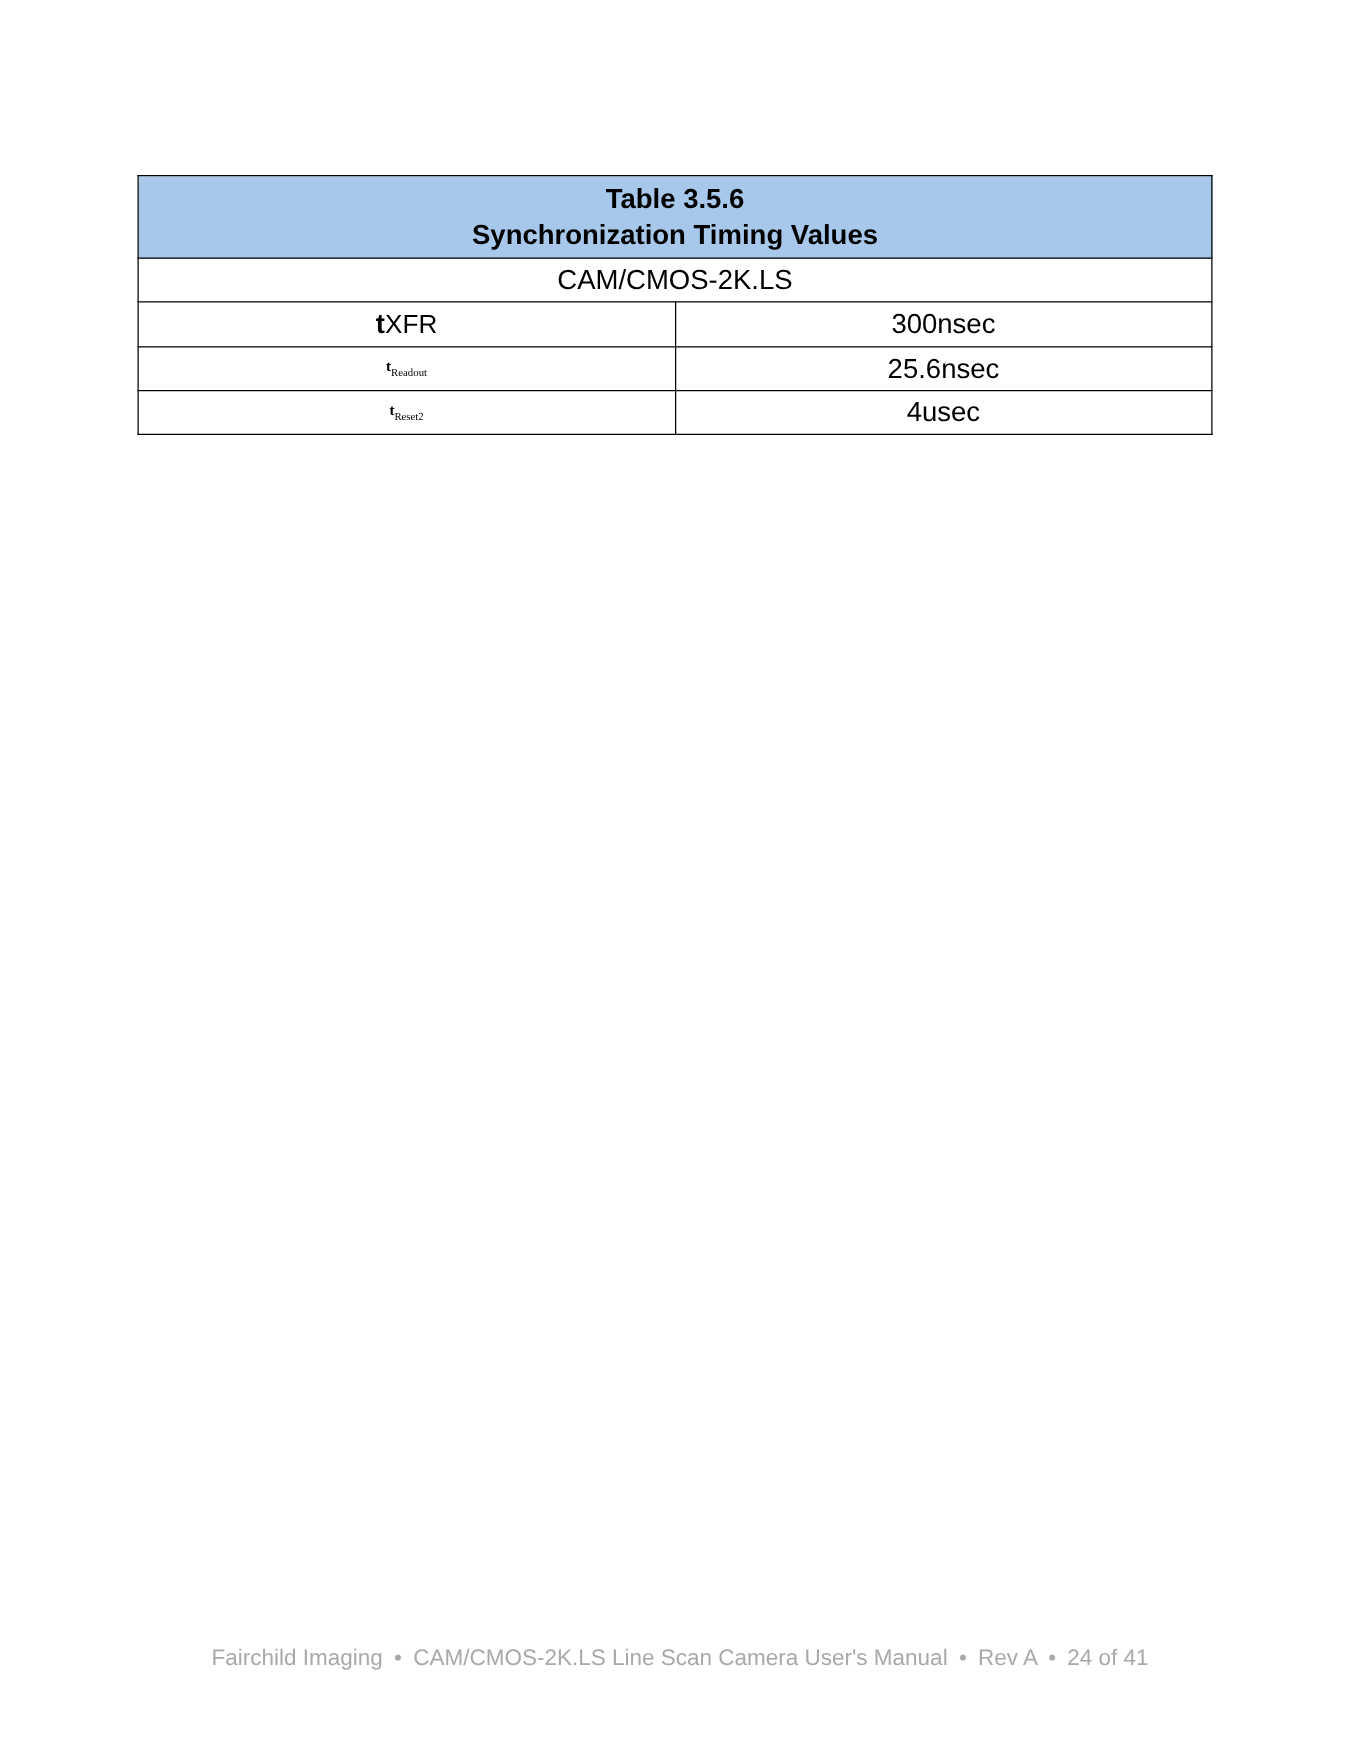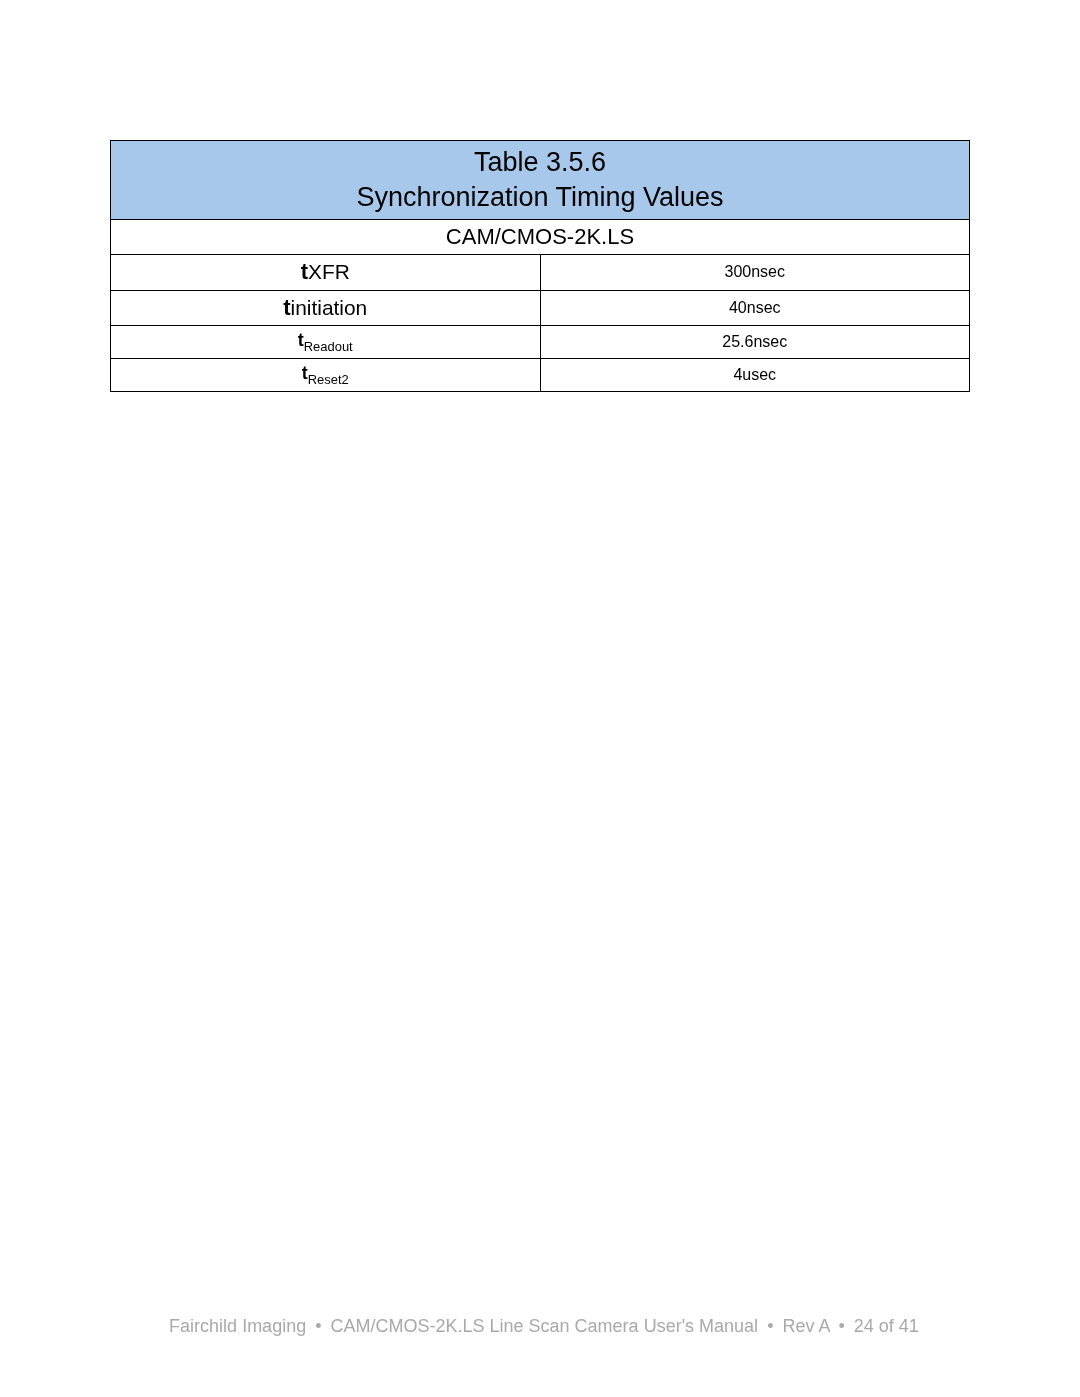--- a/index.html
+++ b/index.html
@@ -24,38 +24,38 @@
     table-layout: fixed;
   }
   table.timing td, table.timing th {
     border: 1px solid #000;
     text-align: center;
     vertical-align: middle;
     padding: 4px 6px;
   }
   .hdr-blue {
     background: #a7c8ea;
-    font-weight: normal;
-    font-size: 27px;
+    font-weight: bold;
+    font-size: 22px;
     line-height: 1.3;
     padding: 6px 6px 4px 6px;
   }
   .hdr-model {
     font-weight: normal;
     font-size: 22px;
     padding: 2px 6px;
   }
   td.param {
     font-size: 22px;
     line-height: 1.2;
     padding: 4px 6px 6px 6px;
   }
-  td.param.smaller { font-size: 18px; }
+  td.param.smaller { font-size: 12px; font-family: Liberation Serif, serif; }
   td.val {
-    font-size: 16px;
+    font-size: 22px;
     padding: 4px 6px 6px 6px;
   }
   .t-prefix {
     font-weight: bold;
   }
   .sub {
     font-size: 0.72em;
     vertical-align: sub;
     position: relative;
     top: 0.05em;
@@ -95,26 +95,20 @@
       <td colspan="2" class="hdr-model">CAM/CMOS-2K.LS</td>
     </tr>
 
     <tr>
       <td class="param">
         <span class="t-prefix">t</span><span class="sub-big">XFR</span>
       </td>
       <td class="val">300nsec</td>
     </tr>
 
-    <tr>
-      <td class="param">
-        <span class="t-prefix">t</span><span class="sub-big">initiation</span>
-      </td>
-      <td class="val">40nsec</td>
-    </tr>
 
     <tr>
       <td class="param smaller">
         <span class="t-prefix">t</span><span class="sub">Readout</span>
       </td>
       <td class="val">25.6nsec</td>
     </tr>
 
     <tr>
       <td class="param smaller">

